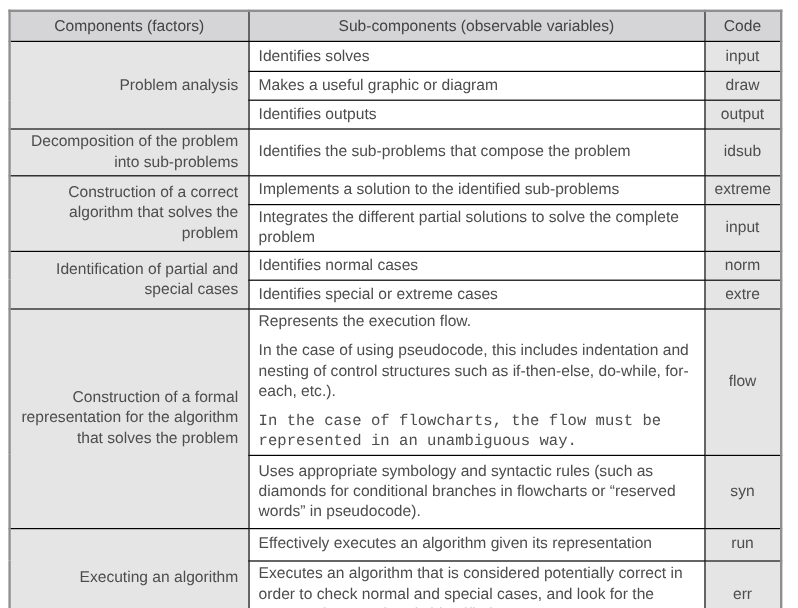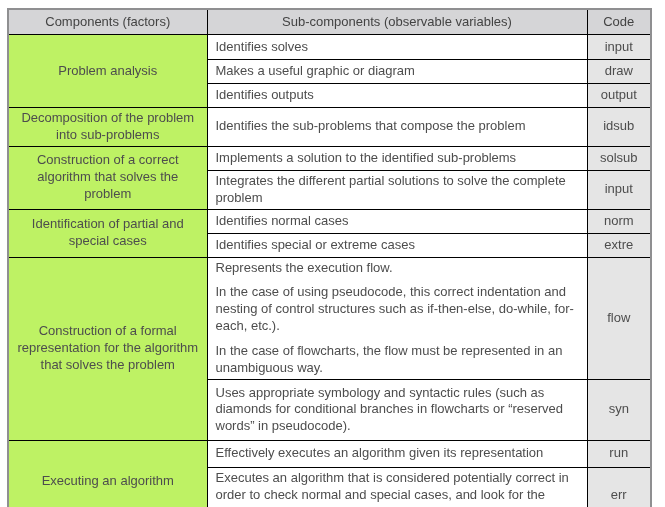--- a/index.html
+++ b/index.html
@@ -31,37 +31,38 @@
   }
   table.rubric th {
     background: #d5d5d7;
     font-weight: 400;
     color: #434343;
     text-align: center;
     height: 20px;
     padding: 2px 4px;
   }
   td.comp {
-    background: #bef264;
-    text-align: center;
+    background: #e5e5e5;
+    text-align: right;
   }
   td.sub {
     background: #ffffff;
     text-align: left;
   }
   td.code {
     background: #e5e5e5;
     text-align: center;
     padding: 2px 2px;
   }
   td.sub p {
     margin: 0 0 8px 0;
   }
   td.sub p:last-child {
     margin-bottom: 0;
+    font-family: Liberation Mono, monospace;
   }
   tr.rh25 { height: 25px; }
   tr.rh24 { height: 24px; }
   tr.rh37 { height: 37px; }
   tr.rh38 { height: 38px; }
   tr.rh111 { height: 111px; }
   tr.rh61 { height: 61px; }
   tr.rh27 { height: 27px; }
   tr.rh48 { height: 48px; }
   col.c1 { width: 199px; }
@@ -103,42 +104,42 @@
 
       <tr class="rh37">
         <td class="comp">Decomposition of the problem into sub-problems</td>
         <td class="sub">Identifies the sub-problems that compose the problem</td>
         <td class="code">idsub</td>
       </tr>
 
       <tr class="rh24">
         <td class="comp" rowspan="2">Construction of a correct algorithm that solves the problem</td>
         <td class="sub">Implements a solution to the identified sub-problems</td>
-        <td class="code">solsub</td>
+        <td class="code">extreme</td>
       </tr>
       <tr class="rh38">
         <td class="sub">Integrates the different partial solutions to solve the complete problem</td>
         <td class="code">input</td>
       </tr>
 
       <tr class="rh24">
         <td class="comp" rowspan="2">Identification of partial and special cases</td>
         <td class="sub">Identifies normal cases</td>
         <td class="code">norm</td>
       </tr>
       <tr class="rh24">
         <td class="sub">Identifies special or extreme cases</td>
         <td class="code">extre</td>
       </tr>
 
       <tr class="rh111">
         <td class="comp" rowspan="2">Construction of a formal representation for the algorithm that solves the problem</td>
         <td class="sub">
           <p>Represents the execution flow.</p>
-          <p>In the case of using pseudocode, this correct indentation and nesting of control structures such as if-then-else, do-while, for-each, etc.).</p>
+          <p>In the case of using pseudocode, this includes indentation and nesting of control structures such as if-then-else, do-while, for-each, etc.).</p>
           <p>In the case of flowcharts, the flow must be represented in an unambiguous way.</p>
         </td>
         <td class="code">flow</td>
       </tr>
       <tr class="rh61">
         <td class="sub">Uses appropriate symbology and syntactic rules (such as diamonds for conditional branches in flowcharts or “reserved words” in pseudocode).</td>
         <td class="code">syn</td>
       </tr>
 
       <tr class="rh27">

